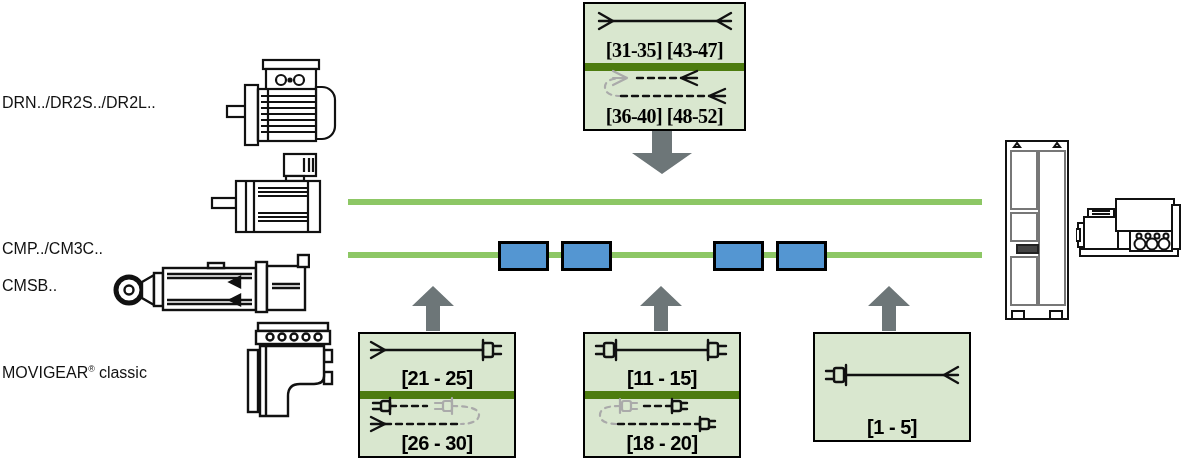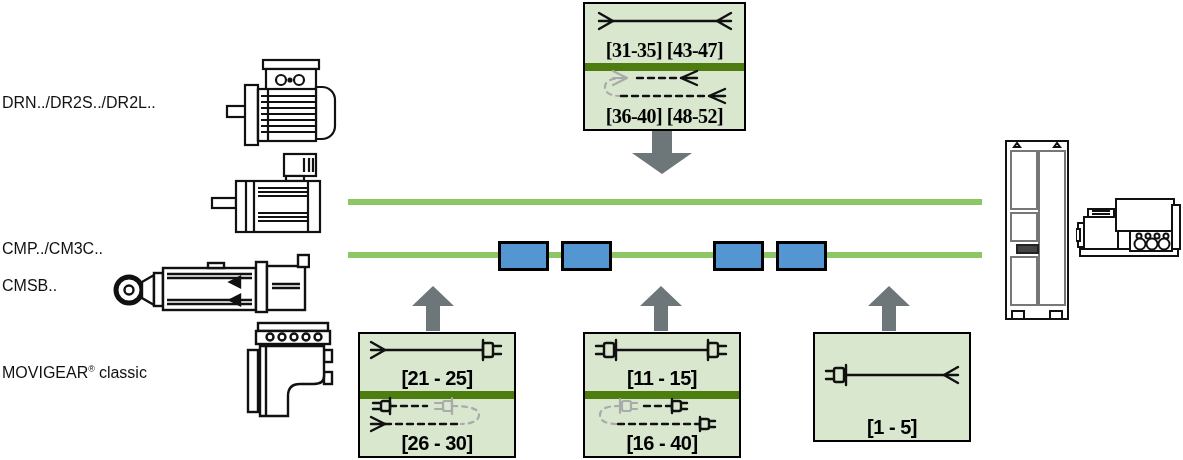--- a/index.html
+++ b/index.html
@@ -153,21 +153,21 @@
             <path d="M78,3 V17"></path>
             <rect x="78" y="5" width="9" height="10" rx="2"></rect>
             <path d="M87,7 h6 M87,13 h6"></path>
             <path d="M24,28 H106" stroke-dasharray="6,5"></path>
             <path d="M106,21 V35"></path>
             <rect x="106" y="23" width="9" height="10" rx="2"></rect>
             <path d="M115,25 h6 M115,31 h6"></path>
           </g>
         </svg>
       </div>
-      <div class="txt">[16 - 40]</div>
+      <div class="txt">[18 - 20]</div>
     </div>
   </div>
 
   <div class="cbox" style="left:813px;top:332px;width:158px;height:110px;">
     <div class="sec">
       <div class="icon">
         <svg width="136" height="28" viewBox="0 0 136 28">
           <g stroke="#111" stroke-width="2.4" fill="none" stroke-linecap="round">
             <path d="M2,10 h8 M2,18 h8"></path>
             <rect x="10" y="7" width="10" height="14" rx="2"></rect>

